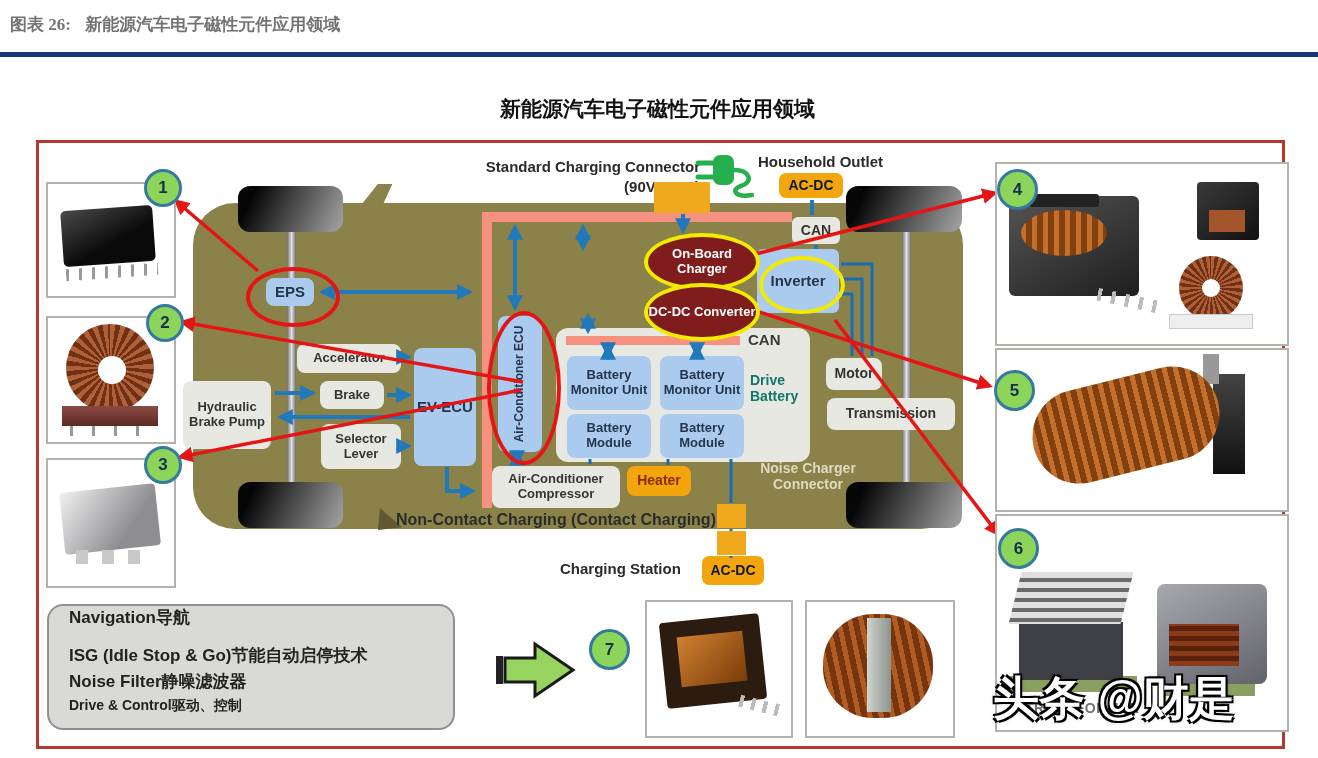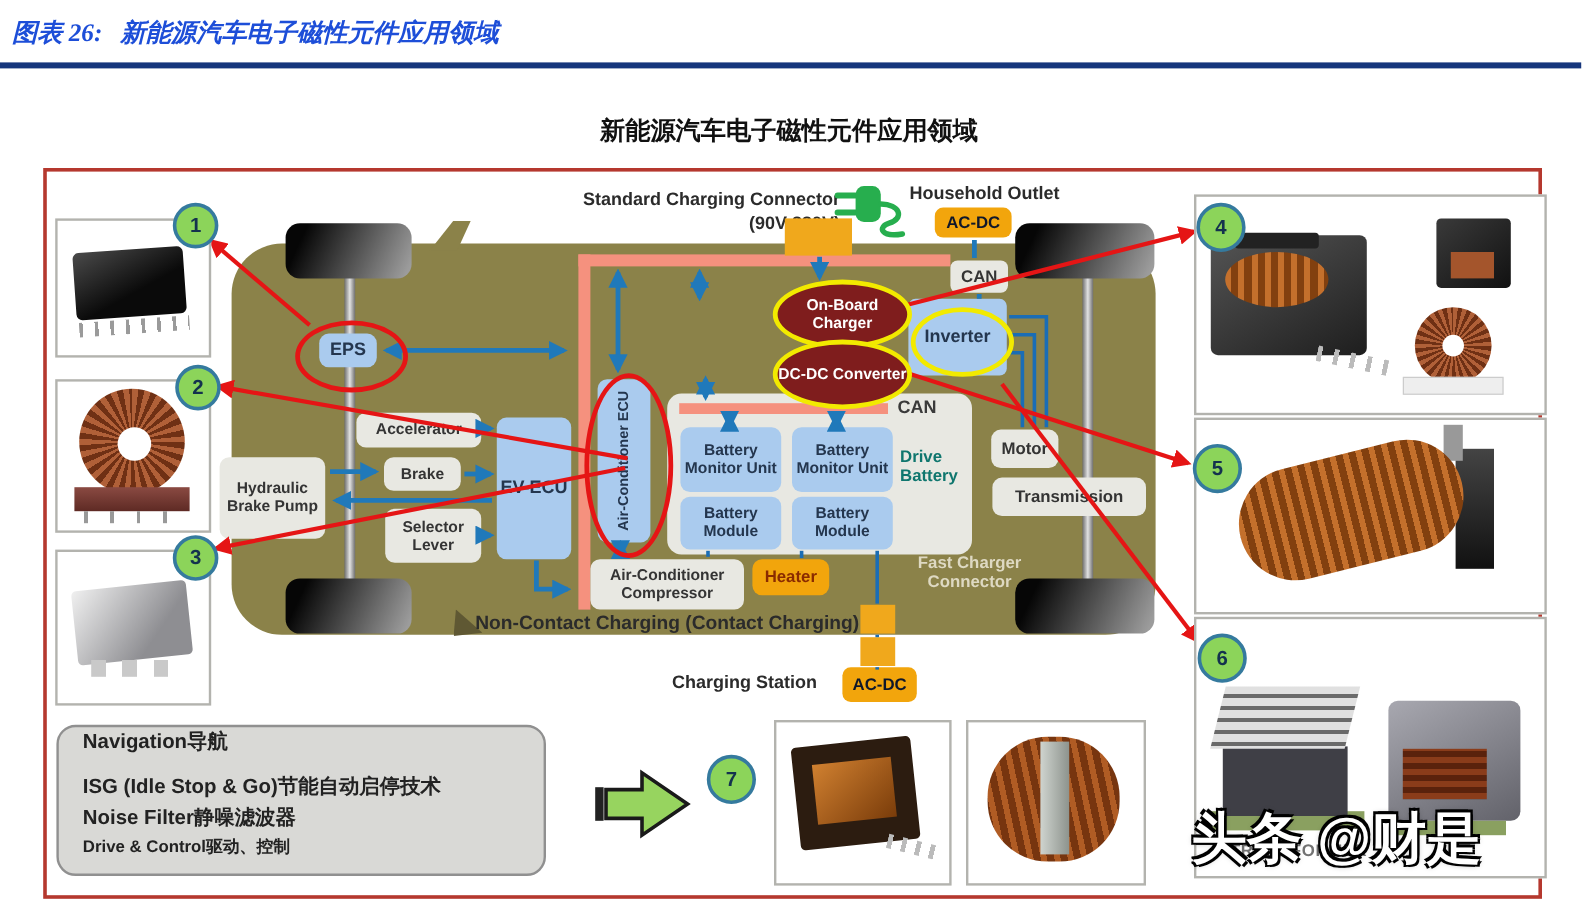--- a/index.html
+++ b/index.html
@@ -30,21 +30,21 @@
   .hole{position:absolute;border-radius:50%;background:#fff;}
   .coilstripe{background:repeating-linear-gradient(90deg,#c4702c 0 5px,#82400f 5px 11px);}
   .watermark{position:absolute;font-size:46px;font-weight:800;color:#fff;white-space:nowrap;
       text-shadow:-2px -2px 0 #000,2px -2px 0 #000,-2px 2px 0 #000,2px 2px 0 #000,0 0 5px rgba(0,0,0,.4);}
 </style>
 </head>
 <body>
 
 <div id="page">
 
-  <div class="abs" style="left:10px;top:13px;font-family:'Liberation Serif',serif;font-style:italic;font-weight:700;font-size:21px;color:#1d4ed8;">
+  <div class="abs" style="left:10px;top:13px;font-family:'Liberation Serif',serif;font-weight:700;font-size:17px;color:#737373;">
     <span>图表 26:</span>
     <span style="margin-left:10px;">新能源汽车电子磁性元件应用领域</span>
   </div>
   <div class="abs" style="left:0;top:52px;width:1318px;height:5px;background:#16367c;"></div>
 
   <div class="abs" style="left:36px;top:95px;width:1243px;text-align:center;font-weight:700;font-size:21px;color:#111;">新能源汽车电子磁性元件应用领域</div>
 
   <div class="abs" style="left:36px;top:140px;width:1243px;height:603px;border:3px solid #b5382e;"></div>
 
   <div class="abs" style="left:193px;top:203px;width:770px;height:326px;border-radius:42px;background:#8b8249;"></div>
@@ -91,21 +91,21 @@
   <div class="box blue" style="left:567px;top:414px;width:84px;height:44px;">Battery Module</div>
   <div class="box blue" style="left:660px;top:414px;width:84px;height:44px;">Battery Module</div>
   <div class="lbl" style="left:750px;top:372px;width:58px;text-align:left;font-size:14px;color:#0f766e;">Drive Battery</div>
 
   <div class="box blue" style="left:757px;top:249px;width:82px;height:64px;border-radius:6px;font-size:15px;">Inverter</div>
   <div class="box gray" style="left:826px;top:358px;width:56px;height:32px;font-size:14px;">Motor</div>
   <div class="box gray" style="left:827px;top:398px;width:128px;height:32px;font-size:14px;">Transmission</div>
 
   <div class="box gray" style="left:492px;top:466px;width:128px;height:42px;">Air-Conditioner Compressor</div>
   <div class="box orange" style="left:627px;top:466px;width:64px;height:30px;color:#8a2b00;font-size:14px;">Heater</div>
-  <div class="lbl" style="left:752px;top:460px;width:112px;text-align:center;font-size:14px;color:#ded9c2;">Fast Charger Connector</div>
+  <div class="lbl" style="left:752px;top:460px;width:112px;text-align:center;font-size:14px;color:#ded9c2;">Noise Charger Connector</div>
 
   <div class="sq" style="left:717px;top:504px;width:29px;height:24px;"></div>
   <div class="sq" style="left:717px;top:531px;width:29px;height:24px;"></div>
   <div class="lbl" style="left:396px;top:511px;font-size:16px;">Non-Contact Charging (Contact Charging)</div>
   <div class="lbl" style="left:560px;top:560px;font-size:15px;">Charging Station</div>
   <div class="box orange" style="left:702px;top:556px;width:62px;height:29px;border-radius:7px;font-size:14px;">AC-DC</div>
 
   <svg width="1318" height="758" viewBox="0 0 1318 758">
     <defs>
       <marker id="ab" viewBox="0 0 10 10" refX="8" refY="5" markerWidth="4" markerHeight="4" orient="auto-start-reverse">

